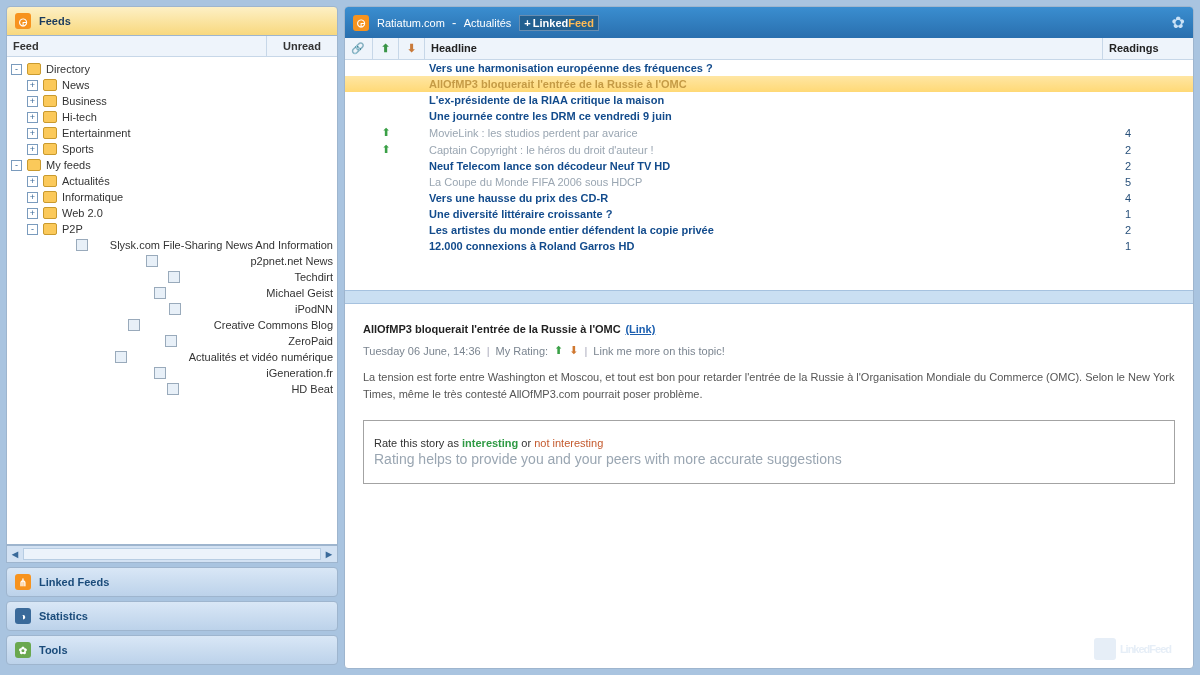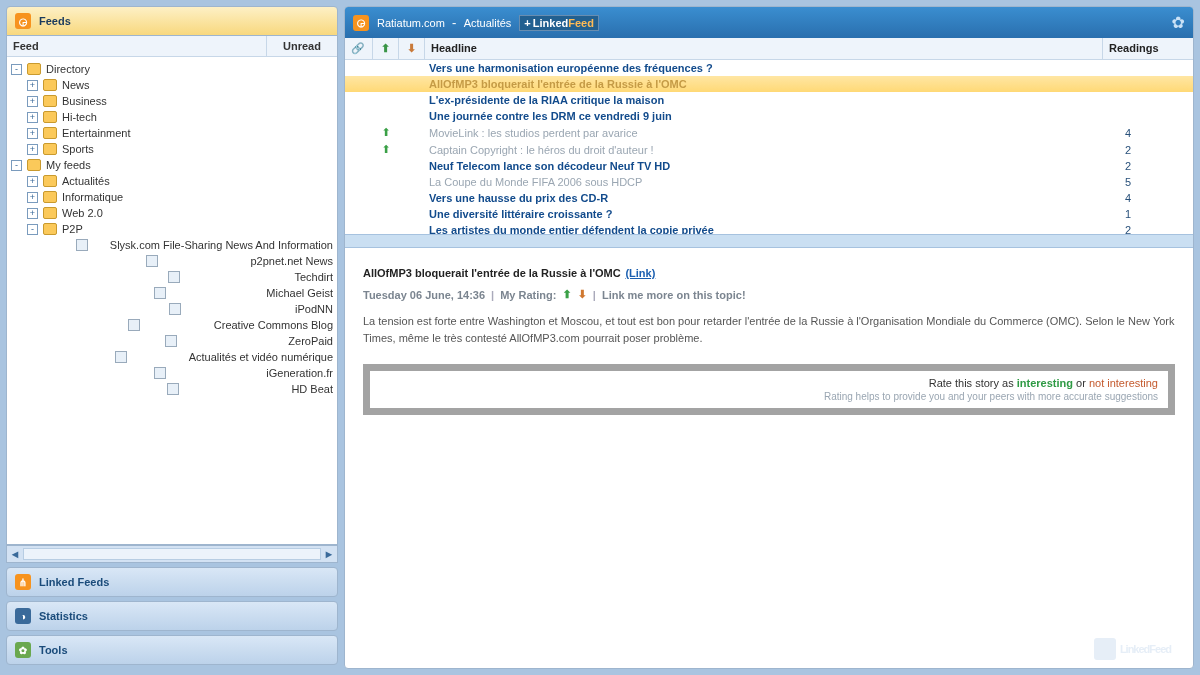--- a/index.html
+++ b/index.html
@@ -44,50 +44,50 @@
 .lf-text .orange{ color:#ffbb55; }
 .gear { margin-left:auto; color:#cbe2f6; cursor:pointer; font-size:16px; }
 
 .hdr-cols { display:flex; border-bottom:1px solid #c7d7e8; background:#eef4fb; font-weight:bold; color:#222; }
 .hc { padding:4px 6px; border-right:1px solid #c7d7e8; }
 .hc.icon{ width:28px; text-align:center; }
 .hc.up,.hc.down{ width:26px; text-align:center; color:#3a9547; }
 .hc.head{ flex:1; }
 .hc.read{ width:90px; border-right:none; text-align:left; }
 
-.list { height:174px; overflow-y:scroll; background:#fff; }
+.list { height:230px; overflow-y:scroll; background:#fff; }
 .list::-webkit-scrollbar{width:16px;} .list::-webkit-scrollbar-track{background:#e8f0f9;} .list::-webkit-scrollbar-thumb{background:#bcd2ea;border:1px solid #8fa8c3;}
 .row { display:flex; align-items:center; padding:2px 0; }
 .row .cicon{width:28px;text-align:center;}
 .row .cvote{width:26px;text-align:center;}
 .row .chead{flex:1; padding-left:4px;}
 .row .cread{width:74px; text-align:left; padding-left:6px; color:#28507a;}
 .row.bold .chead{color:#124b8c; font-weight:bold;}
 .row.grey .chead{color:#9aa6b2;}
 .row.sel{background:linear-gradient(#ffe6a3,#ffd976);} 
 .row.sel .chead{color:#c59b46; font-weight:bold;}
 .thumb-up{color:#3aa046;}
 .thumb-down{color:#d07830;}
 .row a { cursor:pointer; }
 
 .divider { height:14px; background:#cadff2; border-top:1px solid #a6c2df; border-bottom:1px solid #a6c2df; cursor:row-resize; }
 
 .article { flex:1; padding:14px 18px; overflow:auto; color:#333; position:relative; }
 .art-title { font-size:17px; color:#222; font-weight:bold; }
 .art-title .link{ color:#1b5fb0; text-decoration:underline; cursor:pointer; }
-.meta { color:#7b8590; margin:6px 0 12px 0; display:flex; align-items:center; gap:6px; flex-wrap:wrap;font-weight:bold; }
+.meta { color:#7b8590; margin:6px 0 12px 0; display:flex; align-items:center; gap:6px; flex-wrap:wrap; }
 .meta a{ color:#7b8590; text-decoration:none; cursor:pointer; }
 .sep{ color:#aab; }
 .body-text { color:#555; line-height:1.5; margin-bottom:18px; }
 
-.rate-box { border:7px solid #a3a3a3; padding:6px 10px; text-align:right; }
+.rate-box { border:1px solid #a3a3a3; padding:16px 10px; }
 .rate-box .l1 { color:#333; }
 .rate-box .l1 .int { color:#2e9a44; cursor:pointer; font-weight:bold; }
 .rate-box .l1 .nint { color:#c45a2e; cursor:pointer; }
-.rate-box .l2 { color:#9aa6b2; font-size:10px; margin-top:2px; }
+.rate-box .l2 { color:#9aa6b2; font-size:14px; margin-top:2px; }
 
 .watermark { position:absolute; right:22px; bottom:8px; color:#e6eef7; font-size:24px; font-weight:bold; letter-spacing:-1px; display:flex; align-items:center; gap:4px; pointer-events:none; }
 .watermark .box{ width:22px; height:22px; background:#e6eef7; border-radius:3px; }
 </style>
 </head>
 <body>
 
 <div class="app">
 
   <div class="sidebar">

